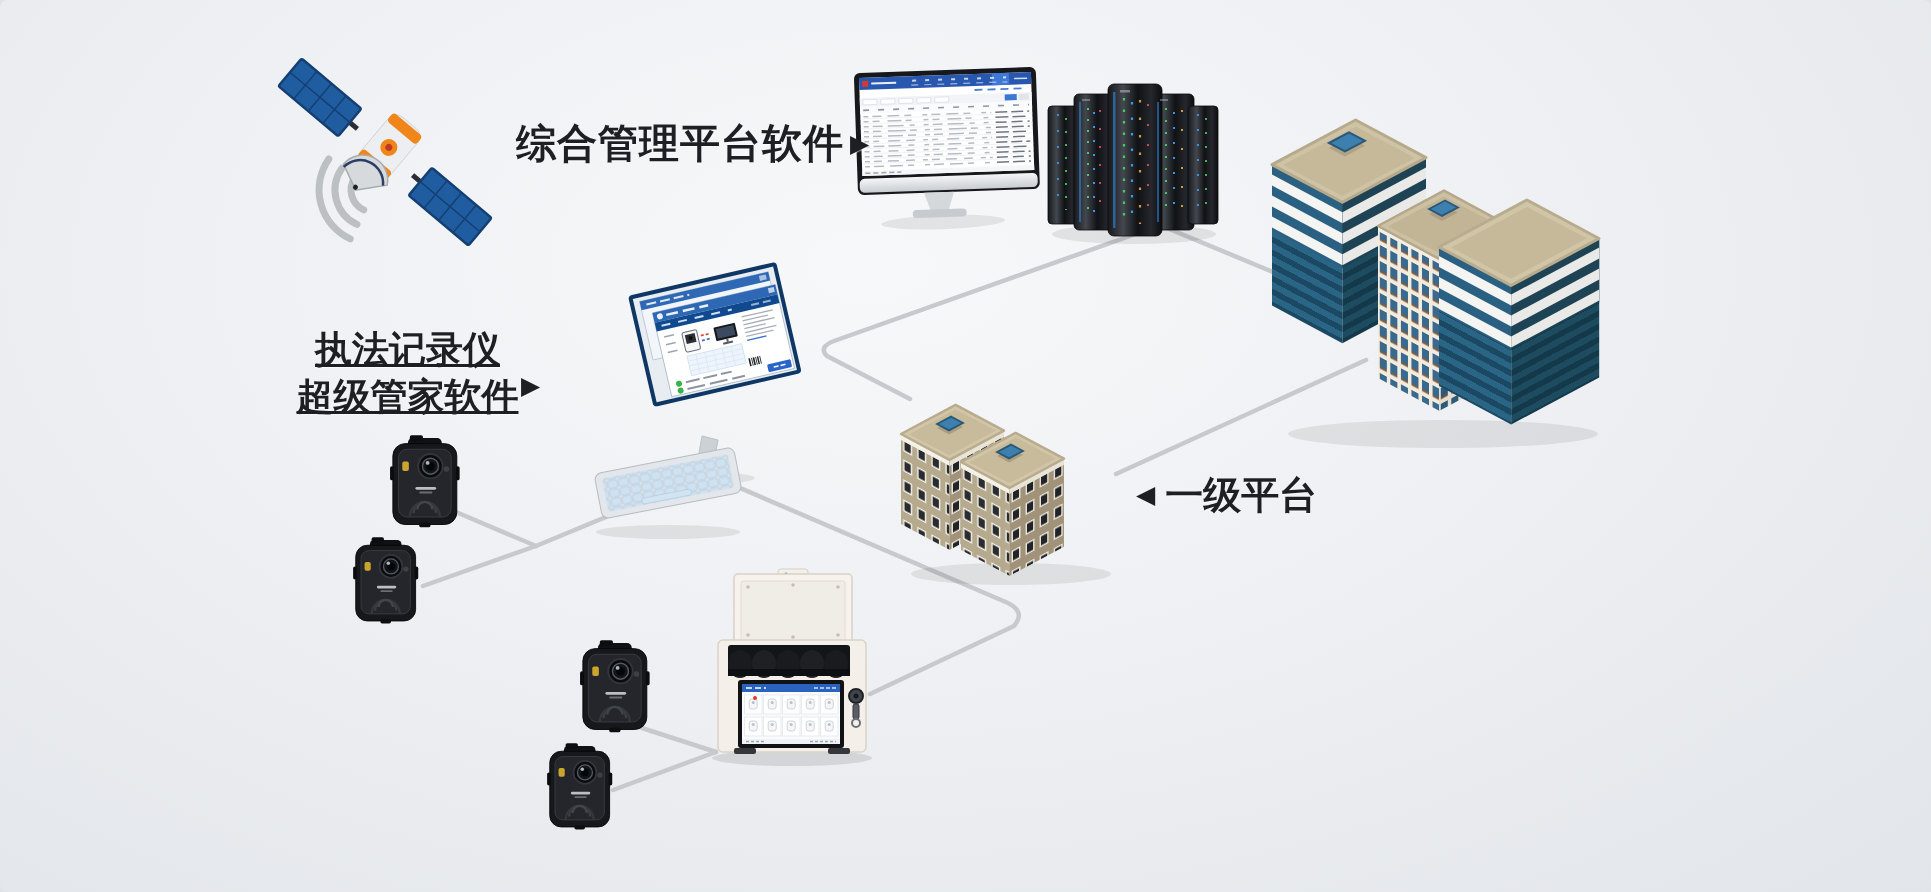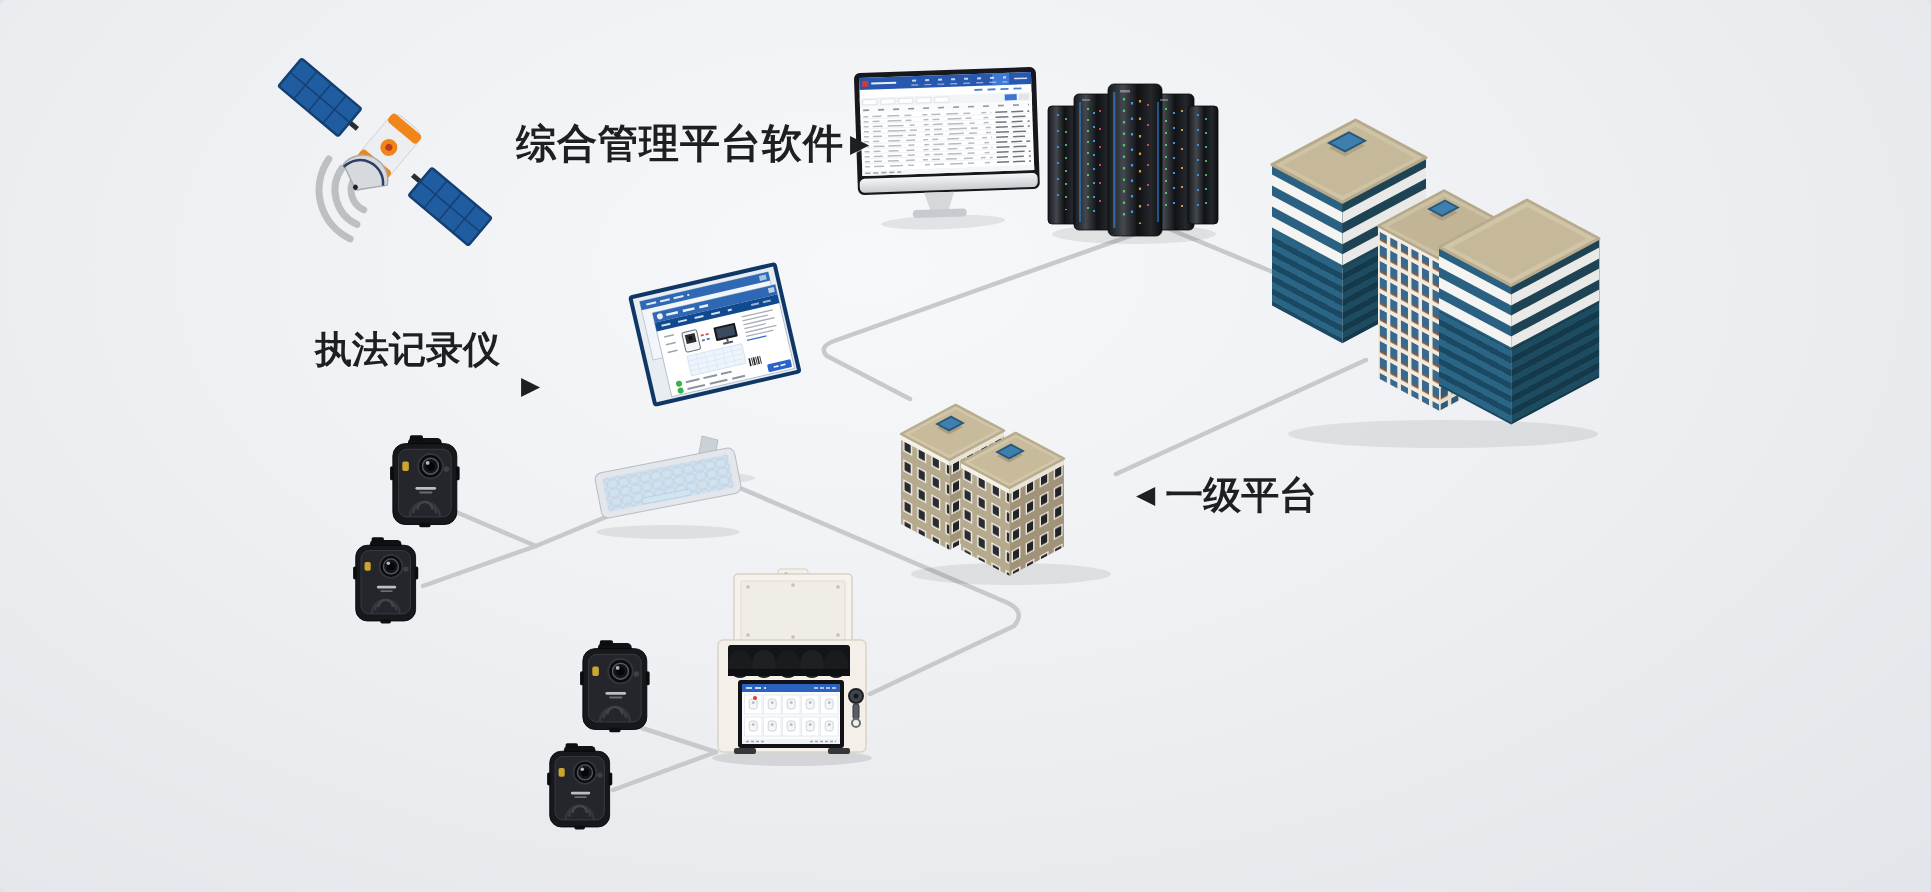--- a/index.html
+++ b/index.html
@@ -5,21 +5,21 @@
   html,body{margin:0;padding:0;background:#dfe2e6;}
   .stage{position:relative;width:1931px;height:892px;overflow:hidden;
          background:radial-gradient(ellipse at 45% 30%, #f7f8fa 0%, #eef0f3 45%, #e2e5e9 100%);
          font-family:"Liberation Sans","DejaVu Sans",sans-serif;border-radius:7px;}
   svg.diagram{position:absolute;left:0;top:0;}
   .lbl{position:absolute;color:#1d1f22;font-weight:700;white-space:nowrap;
        text-shadow:0 1px 1px rgba(255,255,255,.6);}
   .lbl .arrow{font-size:25px;vertical-align:middle;position:relative;top:-3px;}
   #lbl-platform{left:516px;top:116px;font-size:40px;letter-spacing:1px;}
   #lbl-platform .arrow{margin-left:6px;}
-  #lbl-recorder{left:285px;top:326px;width:245px;font-size:37px;line-height:47px;text-align:center;}
+  #lbl-recorder{left:285px;top:326px;width:245px;font-size:37px;line-height:47px;text-align:center;text-decoration:underline;}
   #lbl-recorder .arrow{position:absolute;left:236px;top:36px;}
   #lbl-level1{left:1622px;top:264px;font-size:39px;}
   #lbl-level1 .arrow{margin-right:10px;}
   #lbl-level2{left:1136px;top:470px;font-size:38px;}
   #lbl-level2 .arrow{margin-right:10px;}
 </style>
 </head>
 <body>
 
 <div class="stage">
@@ -469,20 +469,21 @@
   <use href="#bodycam" transform="translate(581,643) scale(0.94)"></use>
   <use href="#bodycam" transform="translate(548,746) scale(0.88)"></use>
 </svg>
 
 <div class="lbl" id="lbl-platform">
   <span>综合管理平台软件</span><span class="arrow">▶</span>
 </div>
 
 <div class="lbl" id="lbl-recorder">
   <div>执法记录仪</div>
+  <div>超级管家软件</div>
   <span class="arrow">▶</span>
 </div>
 
 
 <div class="lbl" id="lbl-level2">
   <span class="arrow">◀</span><span>一级平台</span>
 </div>
 
 </div>
 

